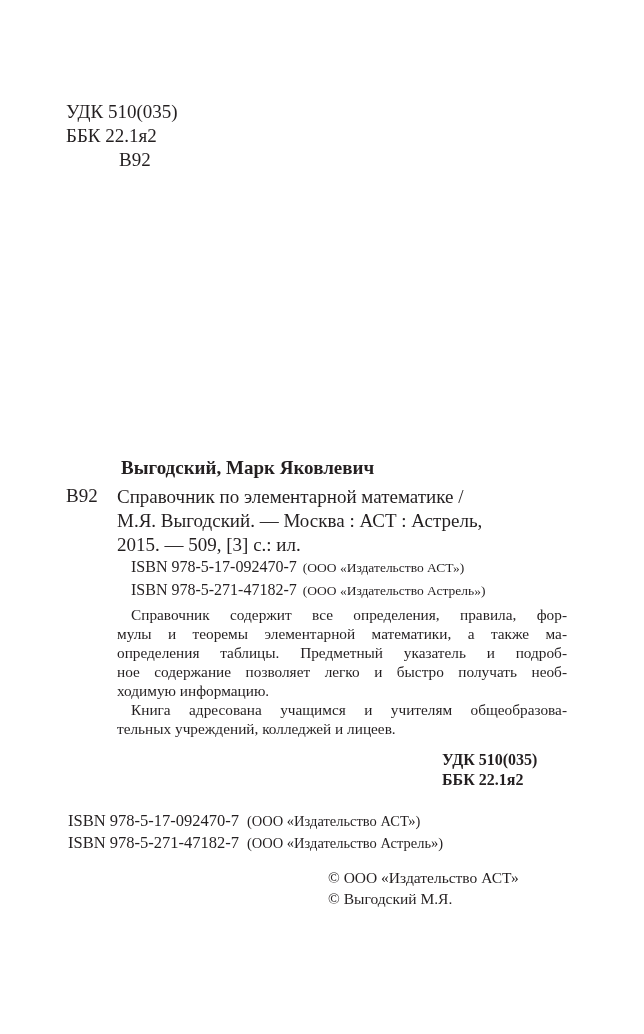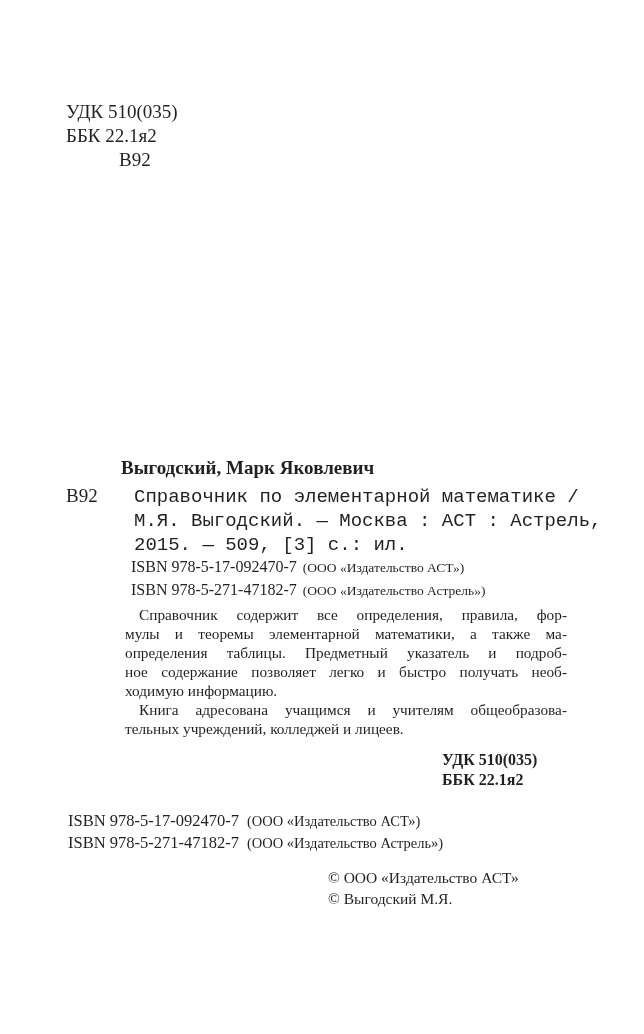--- a/index.html
+++ b/index.html
@@ -6,26 +6,26 @@
   body {
     width: 644px; height: 1034px; position: relative; overflow: hidden;
     font-family: "Liberation Serif", "DejaVu Serif", serif;
     color: #231f20;
   }
   .abs { position: absolute; white-space: nowrap; }
   .top-codes { left: 66px; top: 100px; font-size: 19px; line-height: 24px; }
   .top-codes .b92 { padding-left: 53px; }
   .author { left: 121px; top: 457px; font-size: 19px; font-weight: bold; }
   .b92-left { left: 66px; top: 485px; font-size: 19px; }
-  .main-desc { left: 134px; top: 485px; font-size: 19px; line-height: 24px; font-family: Liberation Mono, monospace; }
+  .main-desc { left: 117px; top: 485px; font-size: 19px; line-height: 24px; }
   .isbn-block { left: 131px; top: 556px; font-size: 16px; line-height: 22px; }
   .isbn-block .pub { font-size: 13.5px; margin-left: 6px; }
   .annot { left: 117px; top: 605px; width: 450px; font-size: 15.3px; line-height: 19px; white-space: normal; }
   .annot p { margin: 0; text-indent: 14px; text-align: justify; text-align-last: left; }
-  .annot .ln { display: block; text-align: justify; text-align-last: justify; margin-left: 8px; }
+  .annot .ln { display: block; text-align: justify; text-align-last: justify; }
   .annot .ln.last { text-align-last: left; }
   .codes-right { left: 442px; top: 750px; font-size: 16px; font-weight: bold; line-height: 20px; }
   .isbn-bottom { left: 68px; top: 810px; font-size: 16.5px; line-height: 22px; }
   .isbn-bottom .pub { font-size: 14.5px; margin-left: 8px; }
   .copyright { left: 328px; top: 867px; font-size: 15.5px; line-height: 21px; }
 </style>
 </head>
 <body>
 
 <div class="abs top-codes">

